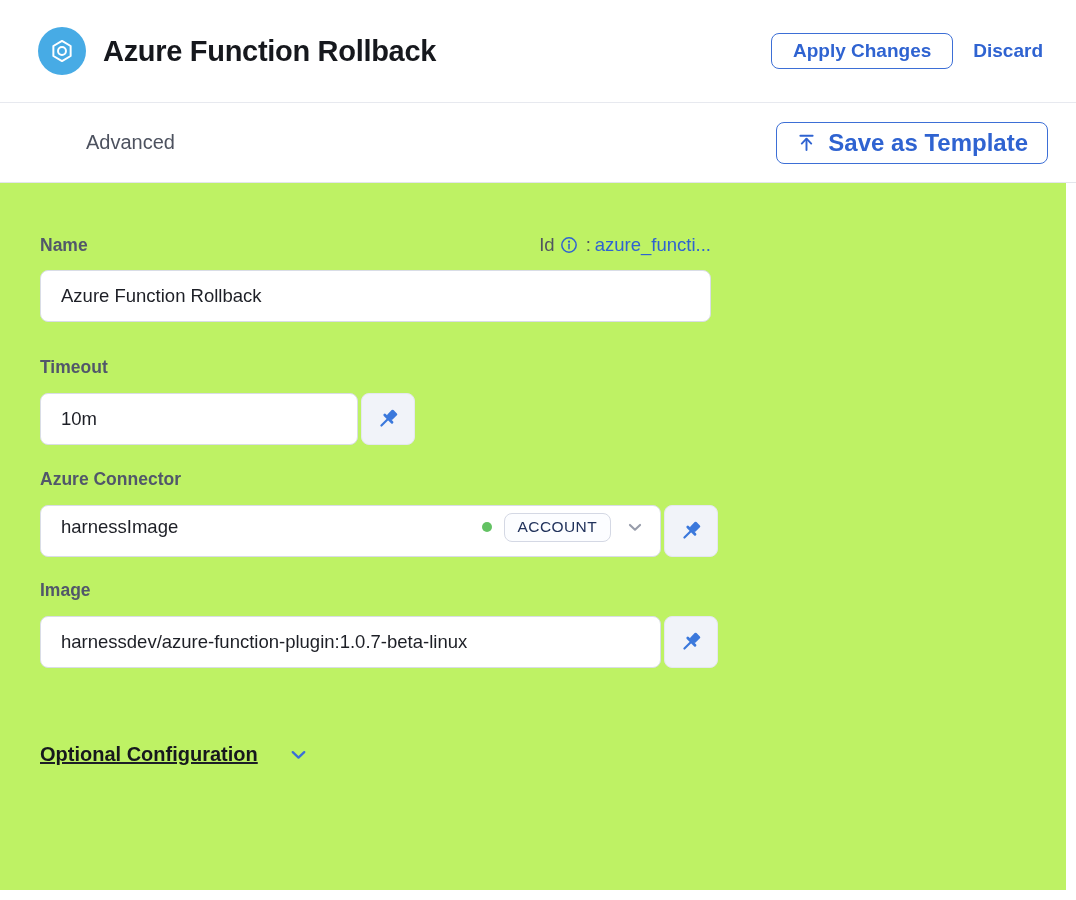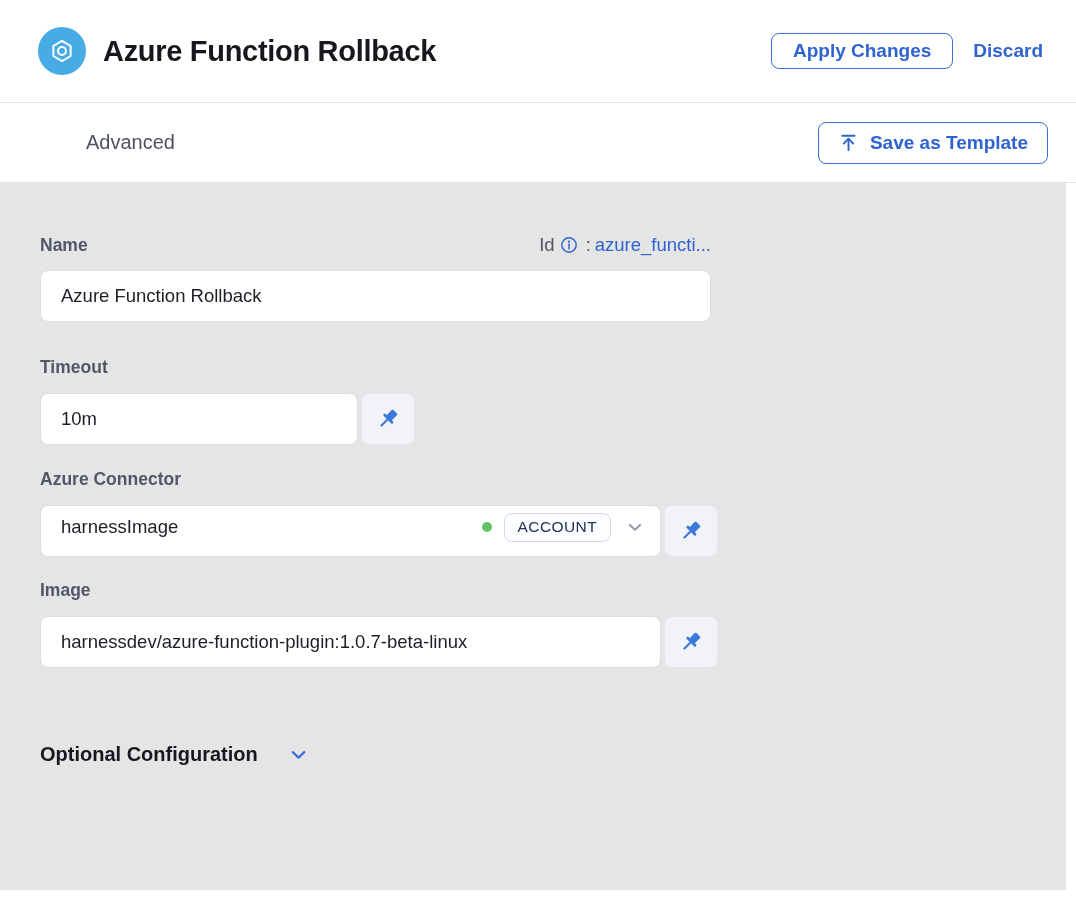--- a/index.html
+++ b/index.html
@@ -105,31 +105,31 @@
     display: flex;
     align-items: center;
     gap: 11px;
     height: 42px;
     padding: 0 19px;
     background: #ffffff;
     border: 1.5px solid #3d6fd6;
     border-radius: 8px;
     color: #2f63d1;
     font-family: inherit;
-    font-size: 19px;
+    font-size: 24px;
     font-weight: 700;
     cursor: pointer;
     white-space: nowrap;
   }
 
   
   .panel {
     width: 1066px;
     height: 707px;
-    background: #e5e5e5;
+    background: #bef264;
   }
   .content { padding: 51px 0 0 40px; }
 
   .field-label {
     font-size: 17.5px;
     font-weight: 600;
     color: #51576a;
     line-height: 22px;
   }
   .name-row {
@@ -216,20 +216,21 @@
   .chevron-sm { margin-left: 13px; flex: 0 0 auto; display: flex; }
 
   .image-input { width: 621px; padding-right: 2px; }
 
   .section-header {
     margin-top: 75px;
     display: flex;
     align-items: center;
     gap: 29px;
     cursor: pointer;
+    text-decoration: underline;
   }
   .section-title {
     font-size: 20px;
     font-weight: 700;
     color: #16181d;
   }
 
   .mt-34 { margin-top: 34px; }
   .mt-35 { margin-top: 23px; }
   .mt-22 { margin-top: 22px; }

